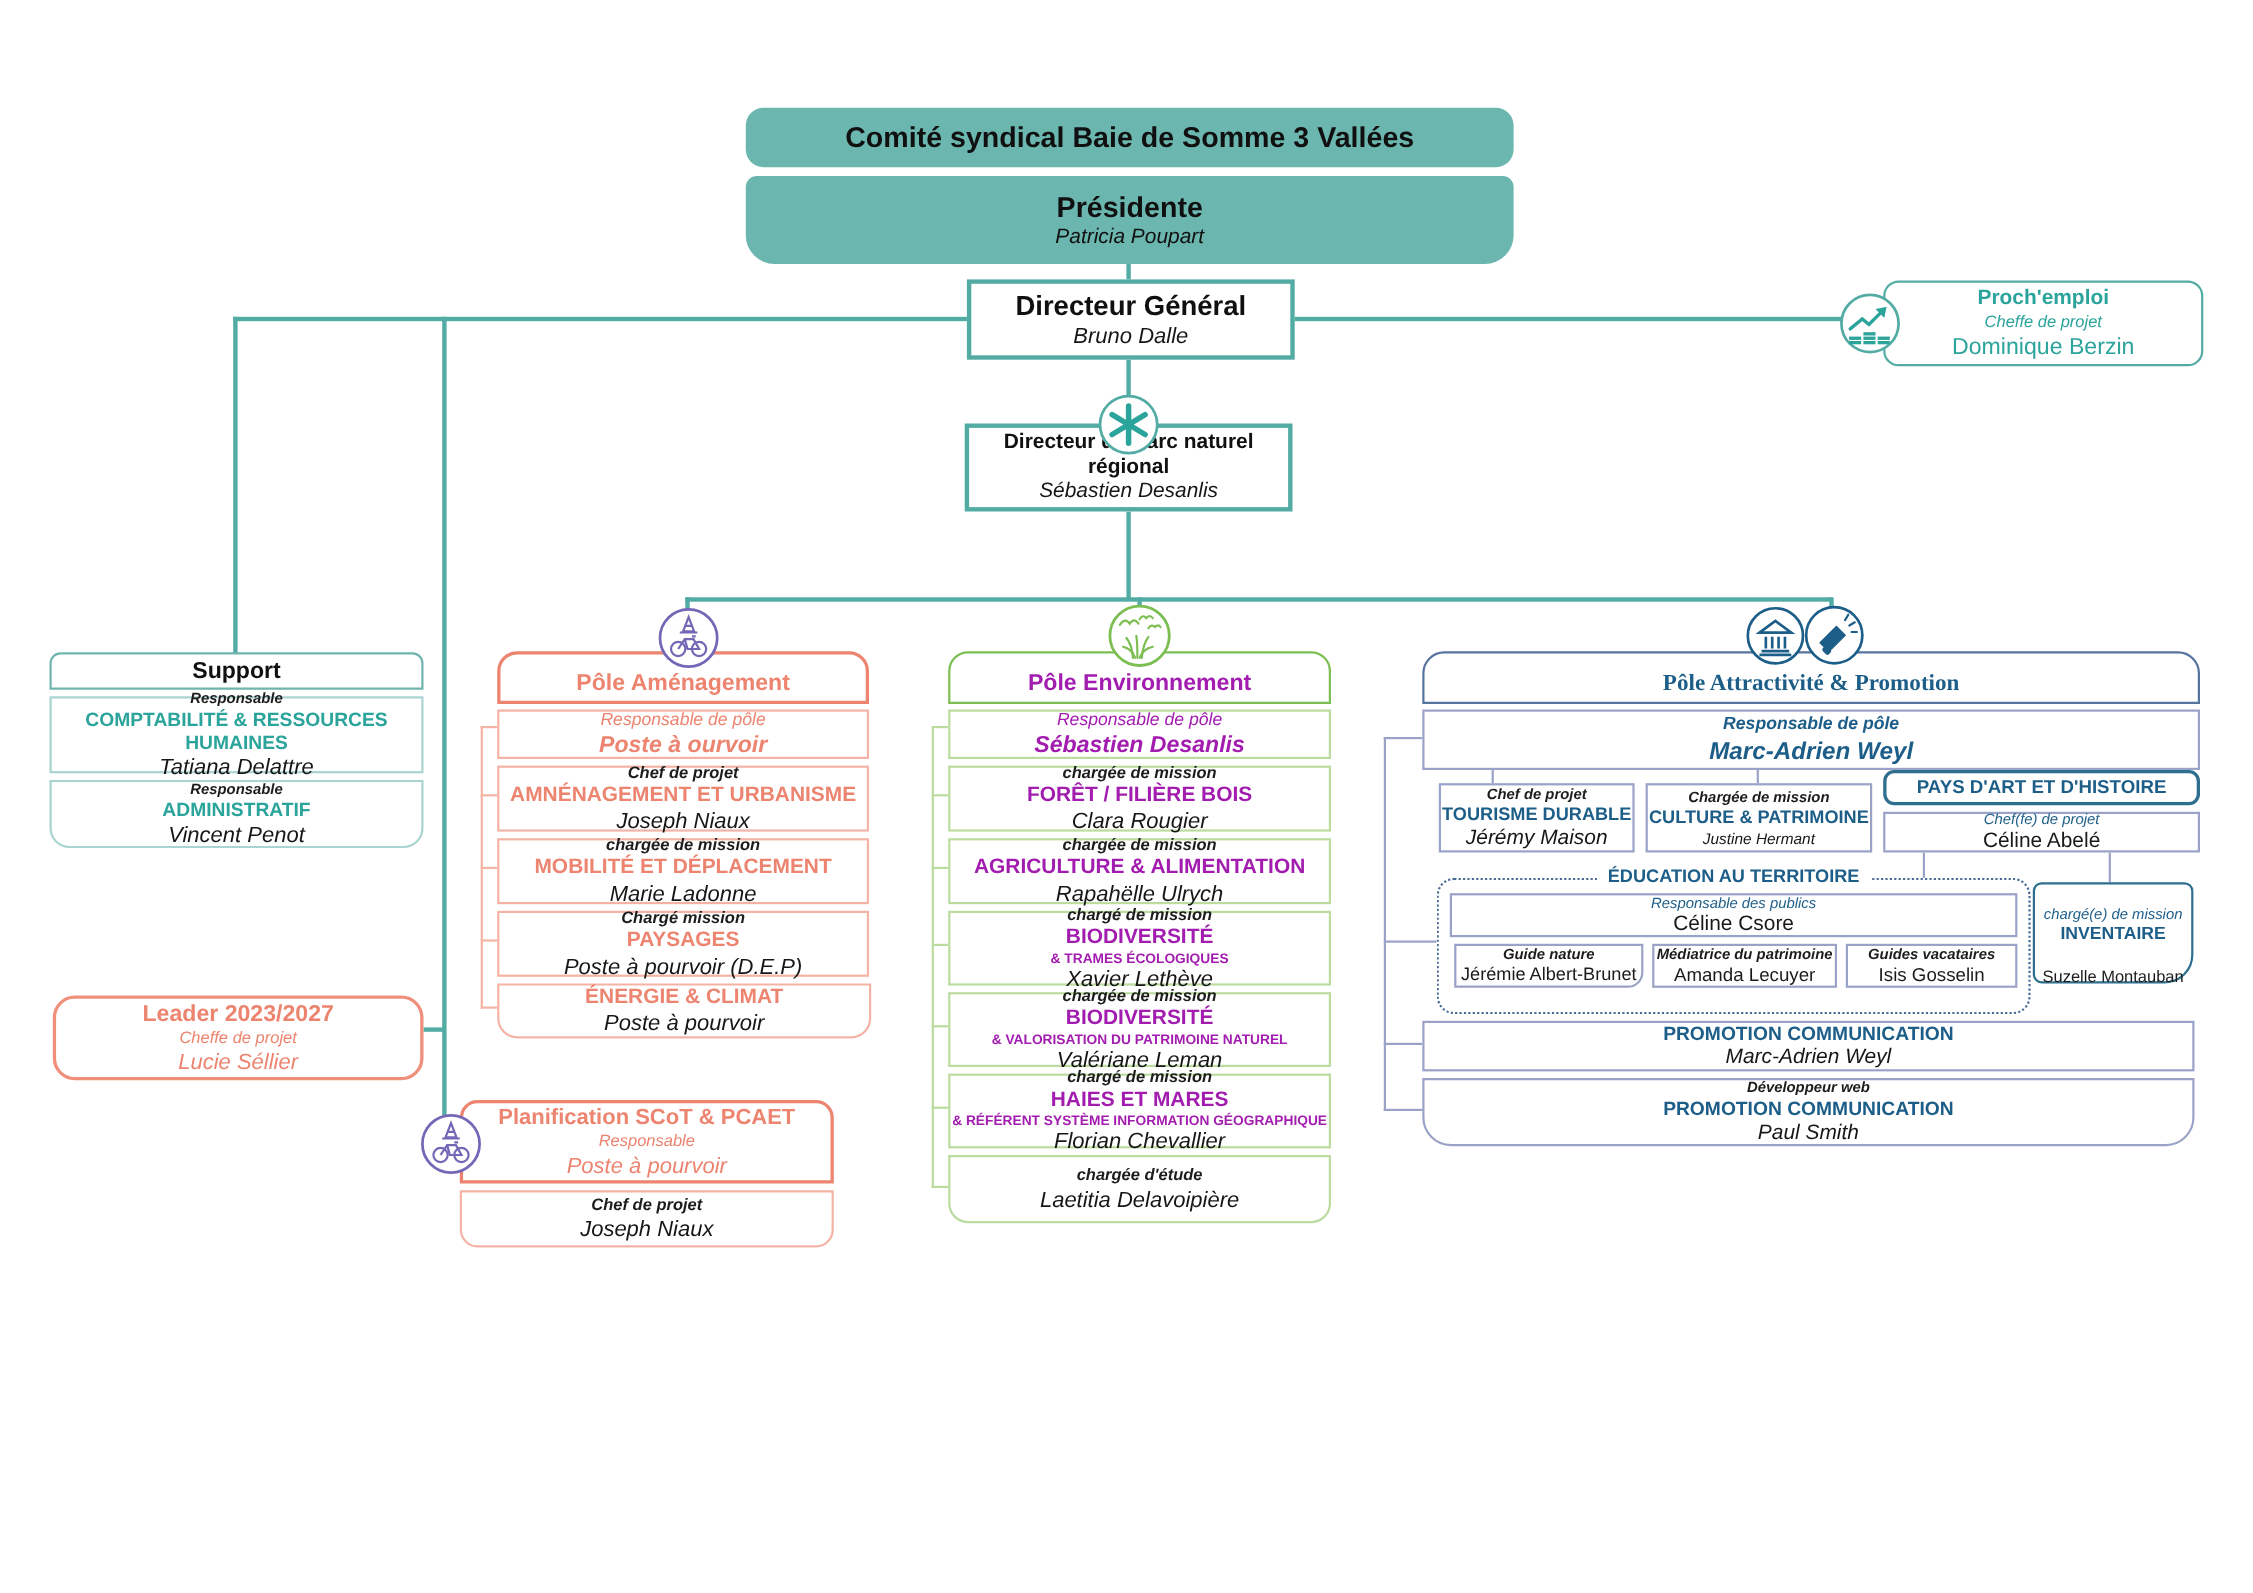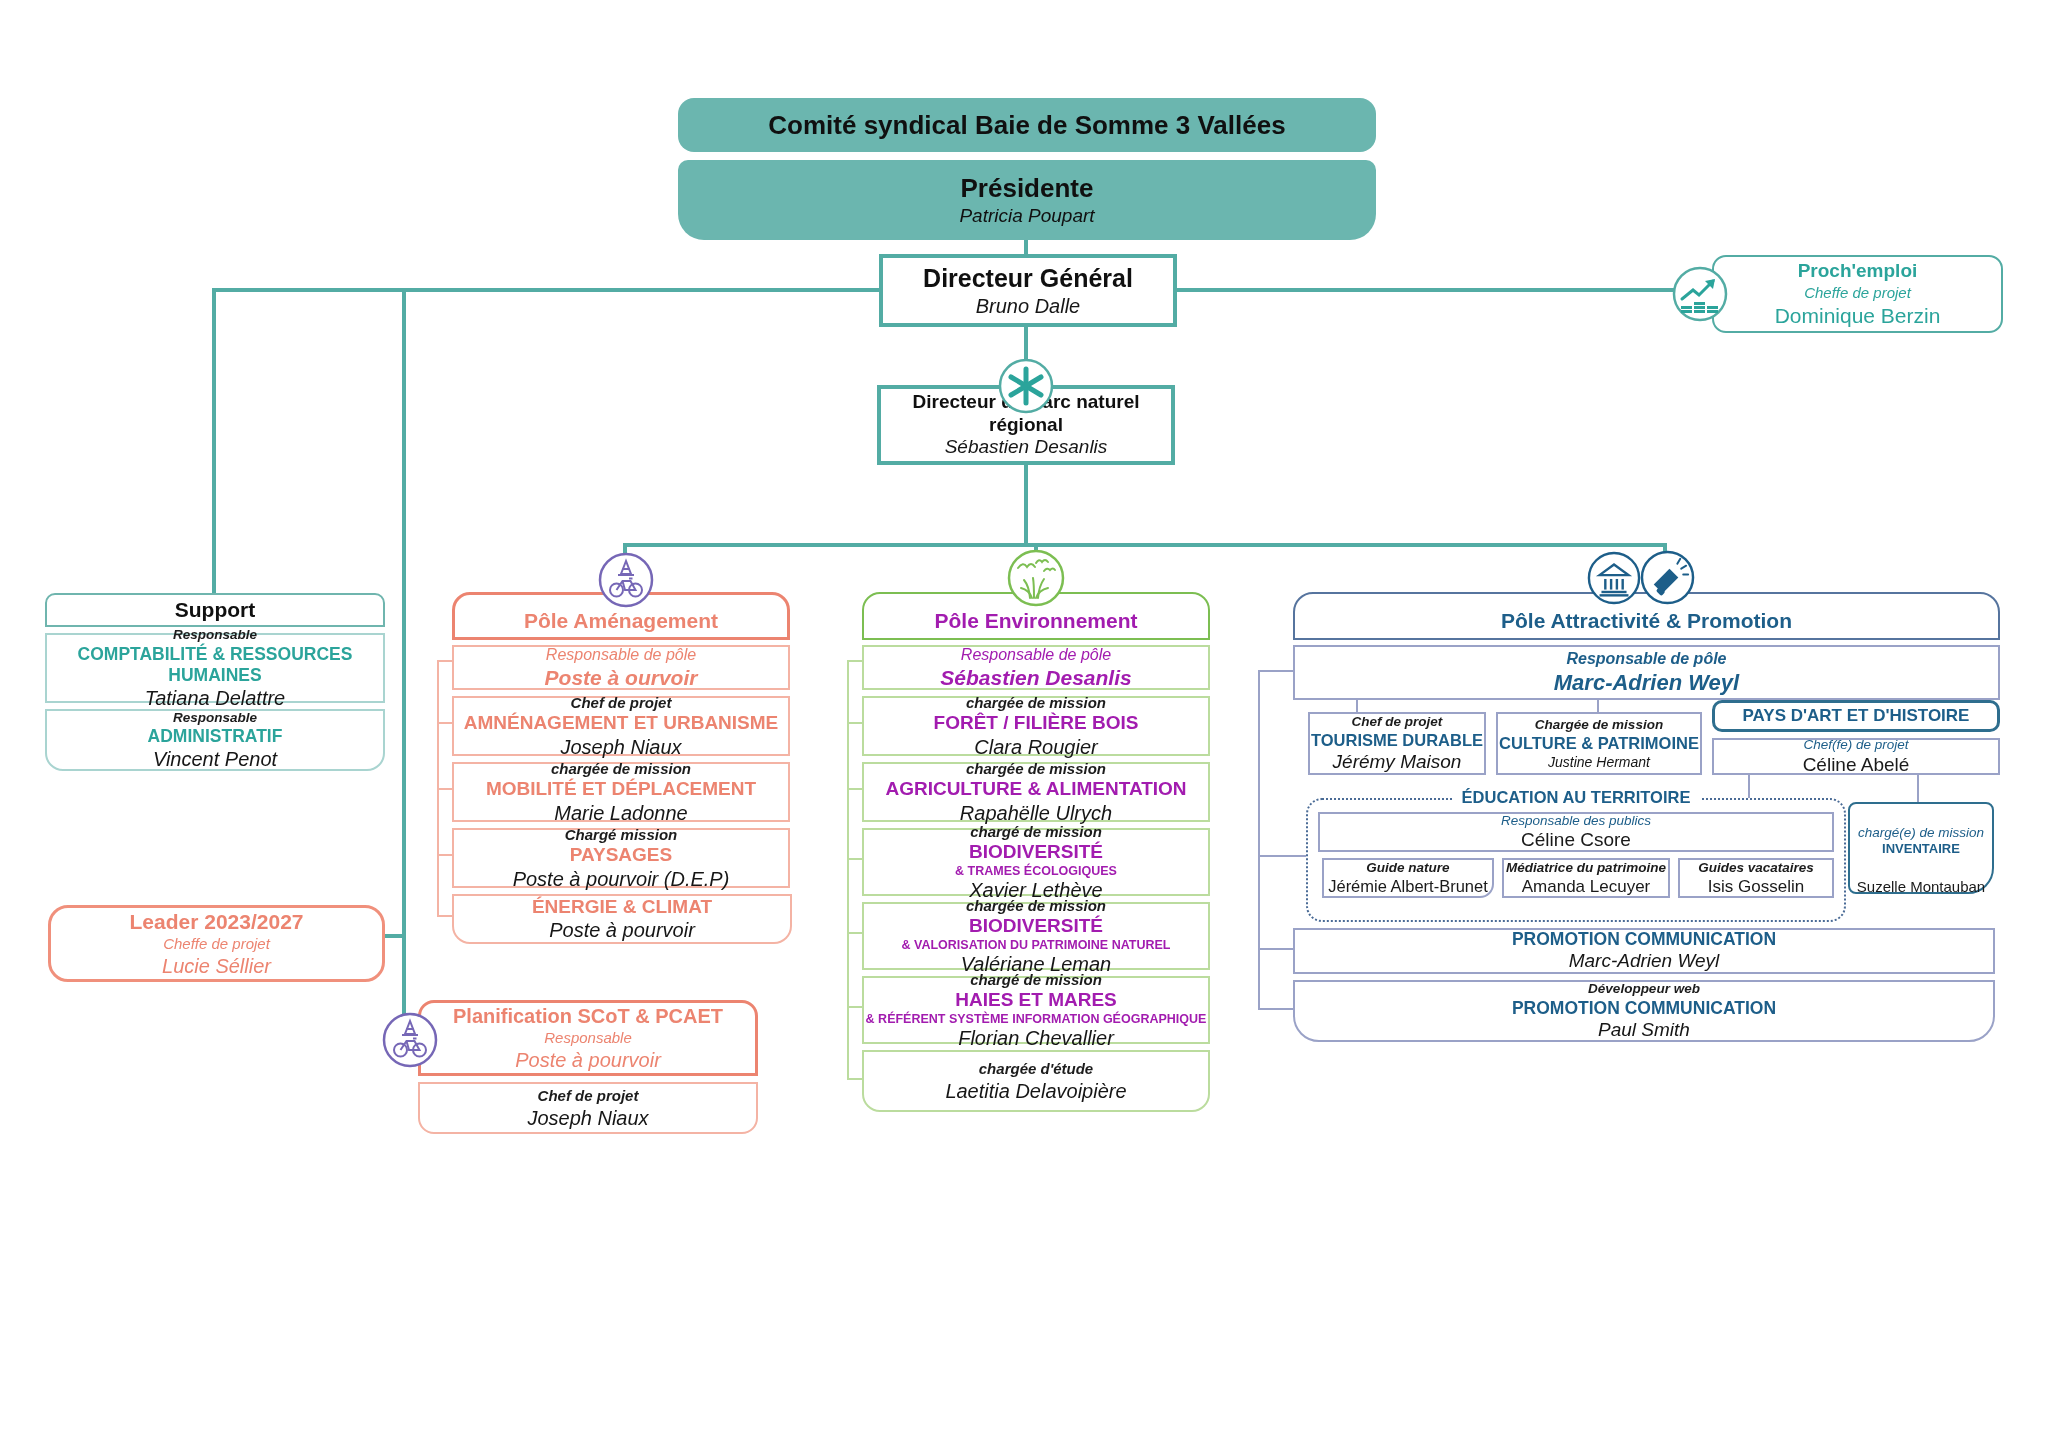--- a/index.html
+++ b/index.html
@@ -10,21 +10,21 @@
   .box{position:absolute;background:#fff;box-sizing:border-box;display:flex;flex-direction:column;
        justify-content:center;align-items:center;text-align:center;z-index:2;line-height:1.2;}
   .fill-teal{background:#6BB6AF;border:none;}
   .b-teal{border:4px solid #53ACA4;}
   .b-teal-thin{border:2px solid #53ACA4;}
   .b-teal-light{border:2px solid #A9D4D0;}
   .b-coral{border:3px solid #EC8470;}
   .b-coral-light{border:2px solid #F4B3A4;}
   .b-green{border:2px solid #7CBE52;}
   .b-green-light{border:2px solid #BBDC9E;}
-  .b-slate{border:2px solid #56749E;}
+  .b-slate{border:2px solid #56749E;font-family:Liberation Serif, serif;}
   .b-blue-light{border:2px solid #9AA2C7;}
   .b-blue-dark{border:3px solid #2E6E8E;}
   .dotted{border:2px dotted #4A6B96;background:transparent;}
   .role{font-style:italic;font-weight:bold;font-size:15px;color:#1c1c1c;line-height:1.3;}
   .role-sm{font-size:13.5px;}
   .dept{font-weight:bold;font-size:19px;line-height:1.2;}
   .dept-sm{font-weight:bold;font-size:16.5px;line-height:1.2;}
   .dept-long{font-size:17px;}
   .sub{font-weight:bold;font-size:12.5px;line-height:1.15;}
   .name{font-style:italic;font-size:20px;color:#161616;line-height:1.2;}
@@ -338,21 +338,21 @@
     <div class="role role-sm">Médiatrice du patrimoine</div>
     <div style="font-size:17px;">Amanda Lecuyer</div>
   </div>
   <div class="box b-blue-light" style="left:1678px;top:858px;width:156px;height:40px;">
     <div class="role role-sm">Guides vacataires</div>
     <div style="font-size:17px;">Isis Gosselin</div>
   </div>
 
   <div class="box" style="left:1848px;top:802px;width:146px;height:92px;border:2px solid #2E6E8E;border-radius:8px 8px 26px 8px;">
     <div class="role role-sm c-blue" style="font-weight:normal;margin-top:24px;">chargé(e) de mission</div>
-    <div class="dept-sm c-blue" style="font-size:13px;">INVENTAIRE</div>
+    <div class="dept-sm c-blue" style="font-size:16px;">INVENTAIRE</div>
     <div style="font-size:15px;margin-top:21px;">Suzelle Montauban</div>
   </div>
 
   <div class="box b-blue-light" style="left:1293px;top:928px;width:702px;height:46px;">
     <div class="dept c-blue" style="font-size:17.5px;">PROMOTION COMMUNICATION</div>
     <div class="name" style="font-size:19px;">Marc-Adrien Weyl</div>
   </div>
   <div class="box b-blue-light" style="left:1293px;top:980px;width:702px;height:62px;border-radius:0 0 26px 26px;">
     <div class="role role-sm">Développeur web</div>
     <div class="dept c-blue" style="font-size:17.5px;">PROMOTION COMMUNICATION</div>

